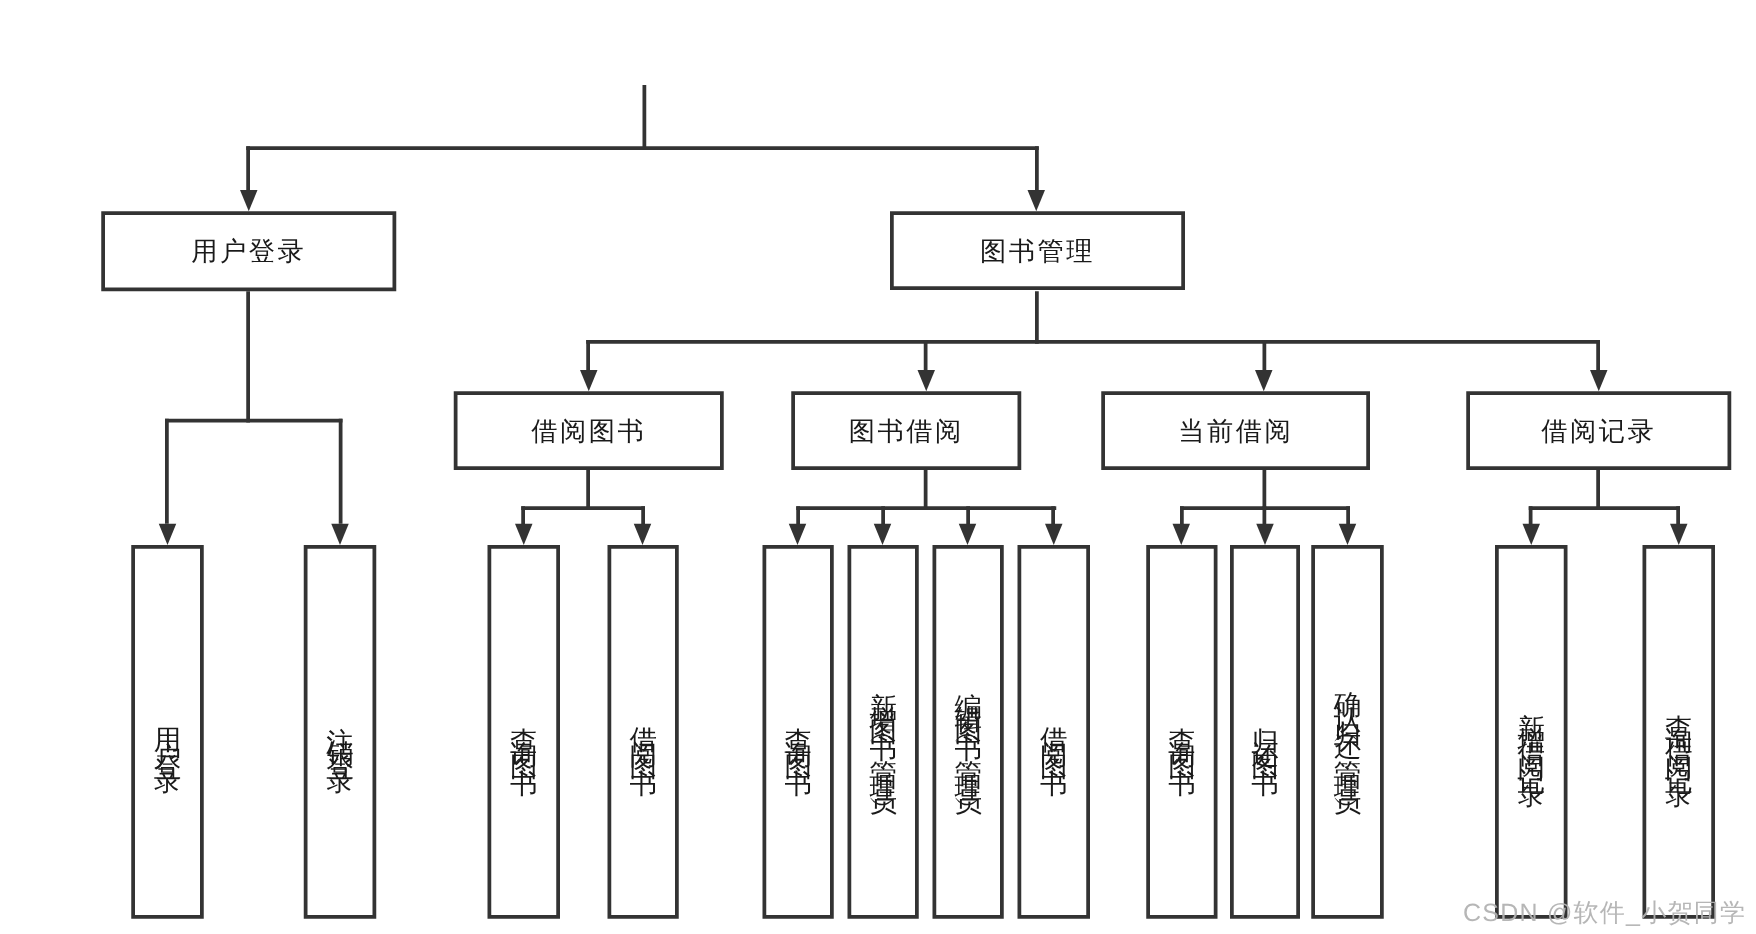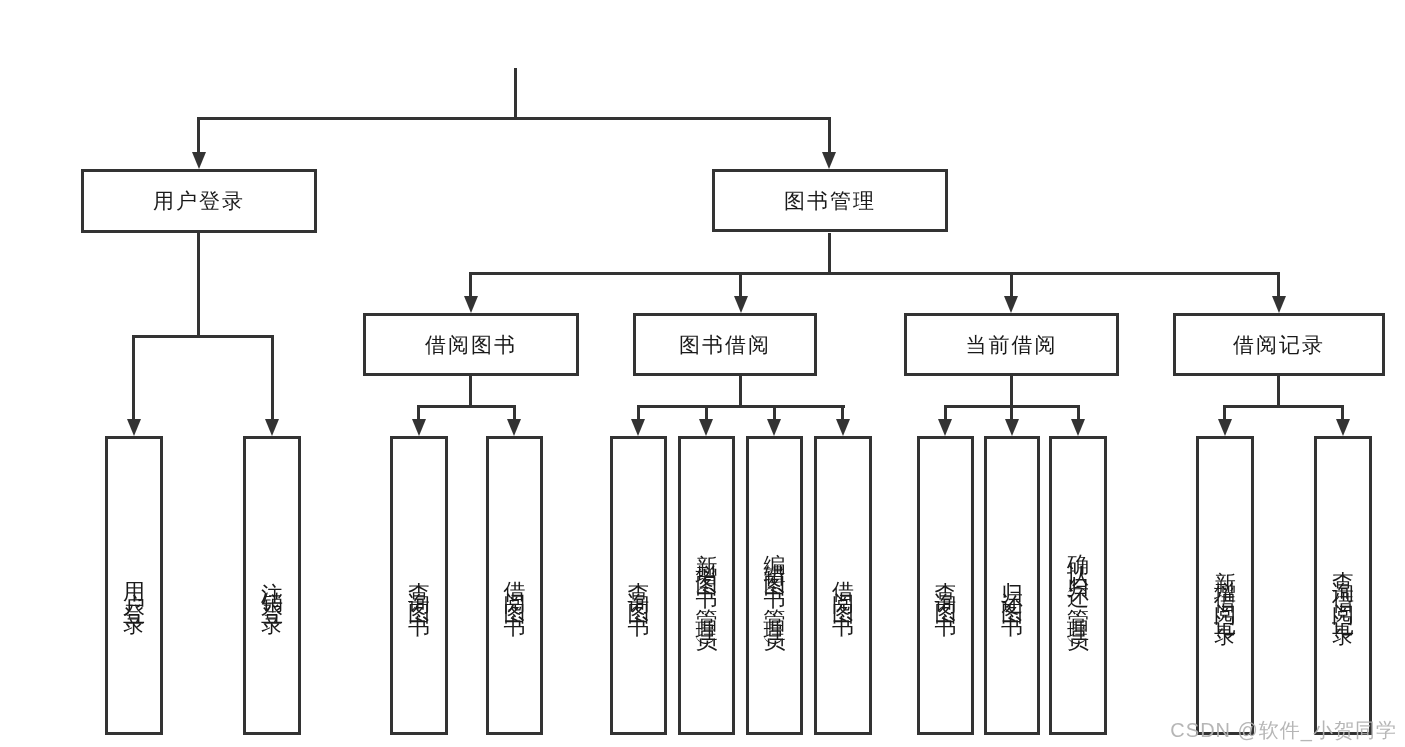--- a/index.html
+++ b/index.html
@@ -97,21 +97,21 @@
   <div class="arrow" style="left:1004px;top:296px"></div>
   <div class="vline" style="left:1277px;top:272px;height:25px"></div>
   <div class="arrow" style="left:1272px;top:296px"></div>
 
   <div class="node h" style="left:363px;top:313px;width:216px;height:63px">
     <span>借阅图书</span>
   </div>
   <div class="node h" style="left:633px;top:313px;width:184px;height:63px">
     <span>图书借阅</span>
   </div>
-  <div class="node h" style="left:904px;top:313px;width:215px;height:63px">
+  <div class="node h" style="left:881px;top:313px;width:215px;height:63px">
     <span>当前借阅</span>
   </div>
   <div class="node h" style="left:1173px;top:313px;width:212px;height:63px">
     <span>借阅记录</span>
   </div>
 
   <div class="vline" style="left:469px;top:376px;height:31px"></div>
   <div class="hline" style="left:417px;top:405px;width:99px"></div>
   <div class="vline" style="left:417px;top:405px;height:15px"></div>
   <div class="arrow" style="left:412px;top:419px"></div>

